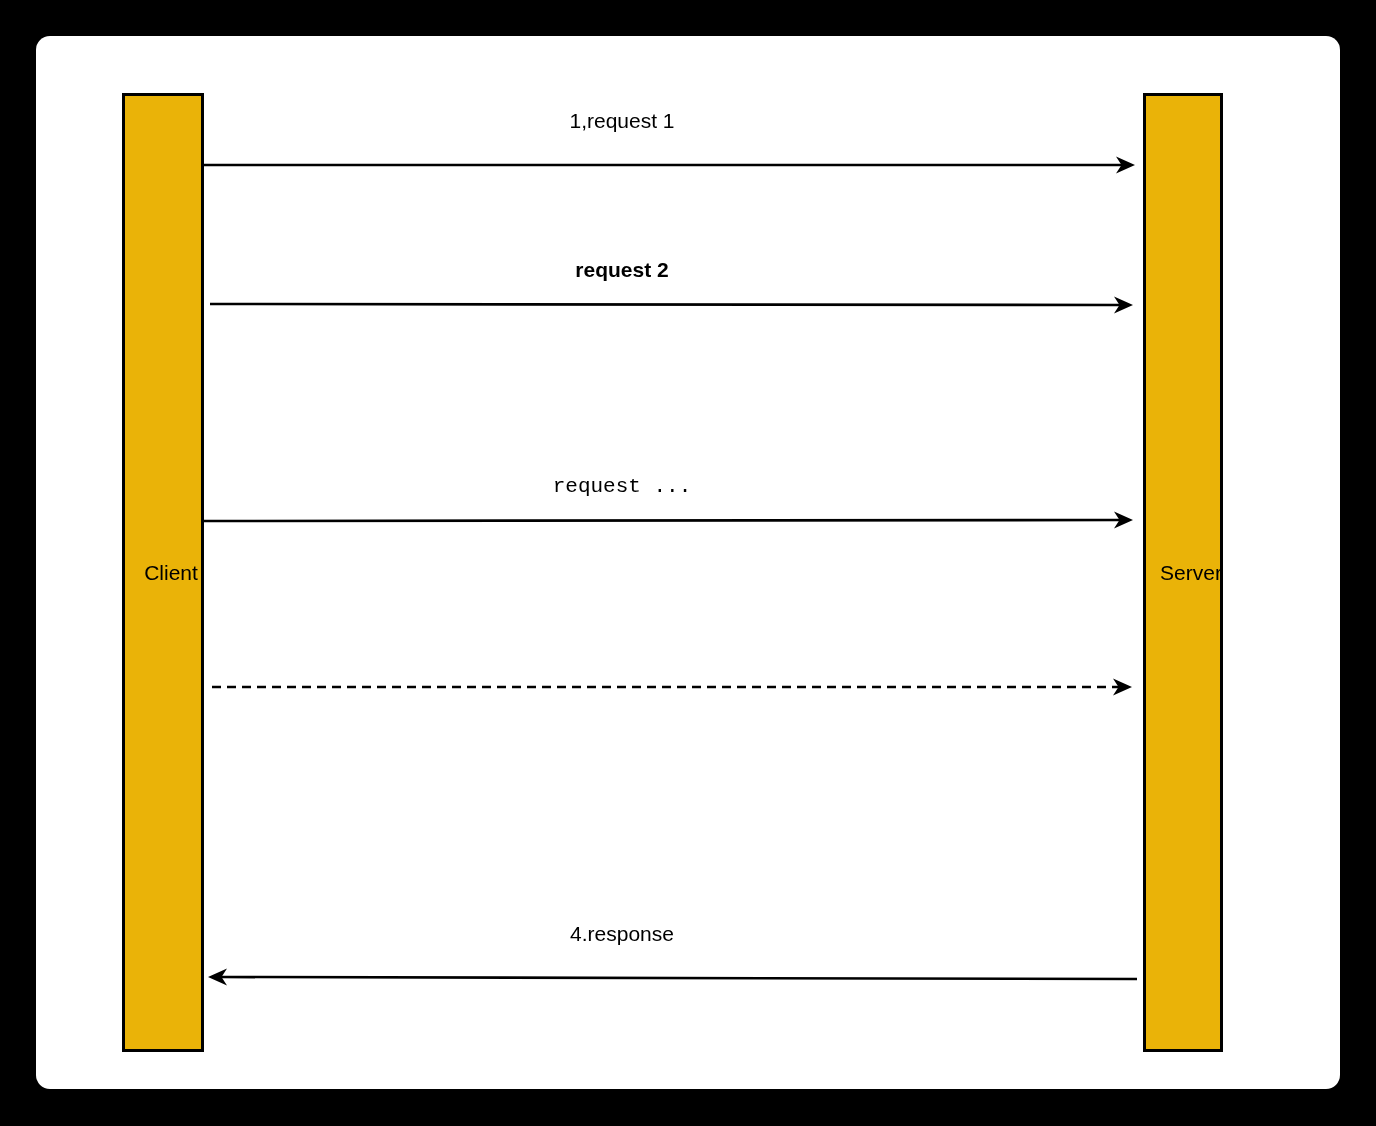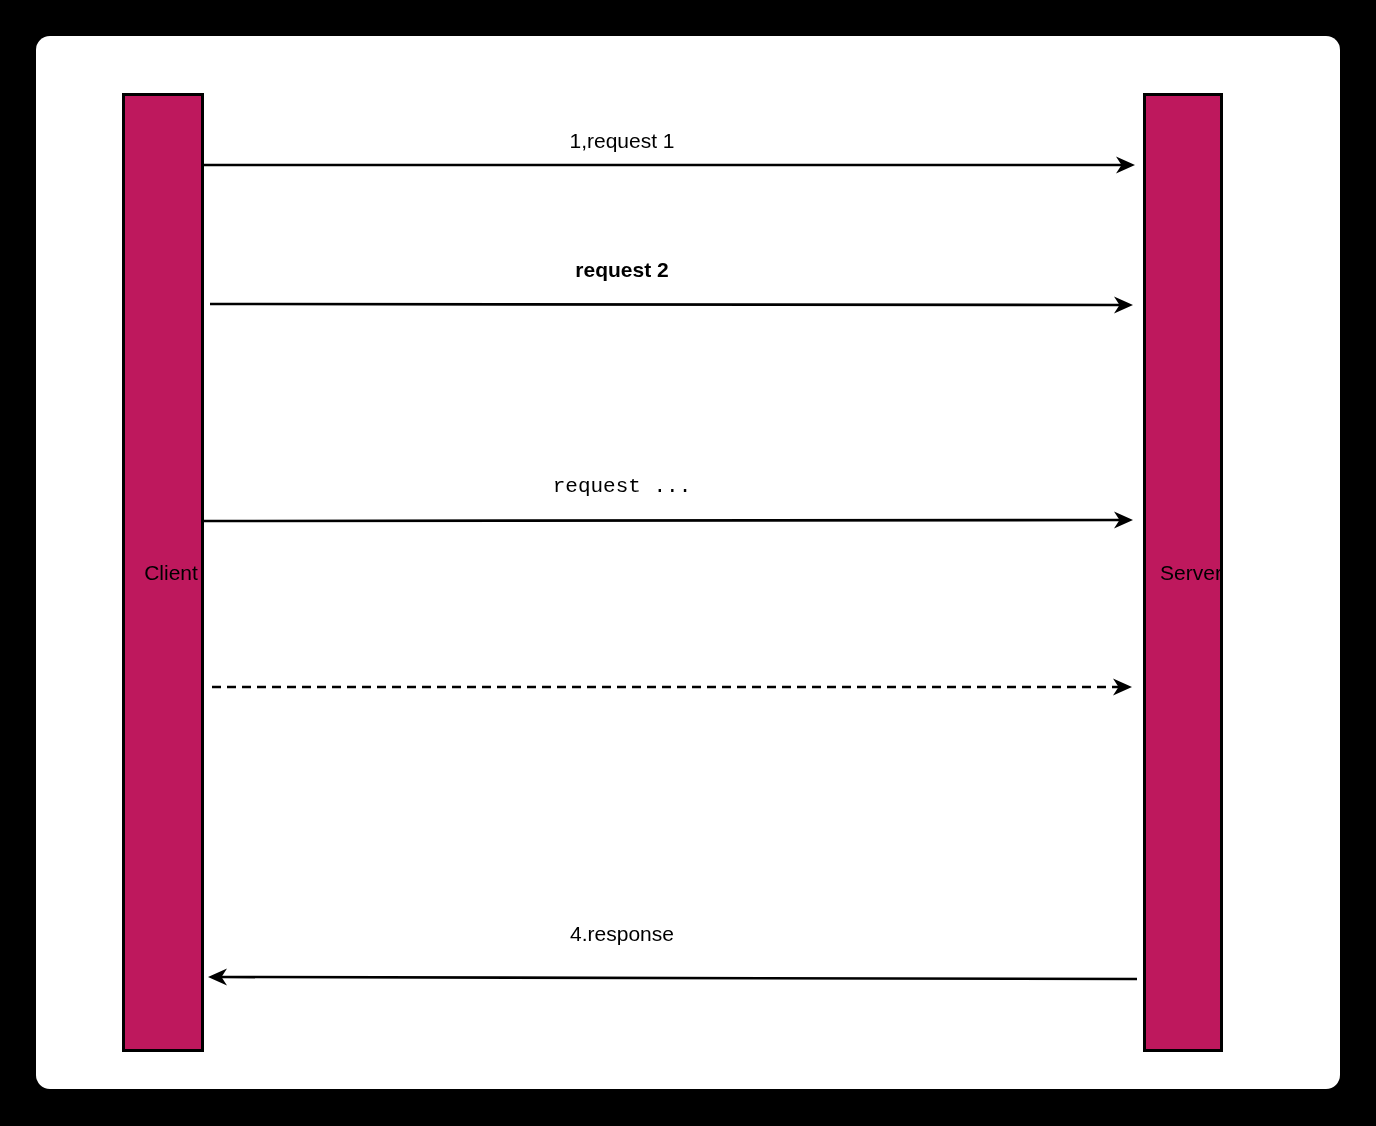--- a/index.html
+++ b/index.html
@@ -23,21 +23,21 @@
     height: 1053px;
     background: #ffffff;
     border-radius: 14px;
   }
   .lifeline {
     position: absolute;
     top: 57px;
     height: 959px;
     box-sizing: border-box;
     border: 3px solid #000000;
-    background: #be185d;
+    background: #eab308;
     display: flex;
     align-items: center;
     justify-content: center;
     padding-left: 16px;
   }
   .lifeline-client { left: 86px; width: 82px; }
   .lifeline-server { left: 1107px; width: 80px; }
   .lifeline-label {
     font-size: 21px;
     color: #000000;
@@ -52,21 +52,21 @@
     display: block;
   }
   .msg-label {
     position: absolute;
     transform: translateX(-50%);
     font-size: 21px;
     line-height: 25px;
     color: #000000;
     white-space: nowrap;
   }
-  .msg-label-1 { left: 586px; top: 92px; text-align: right; }
+  .msg-label-1 { left: 586px; top: 72px; text-align: right; }
   .msg-label-2 { left: 586px; top: 221px; font-weight: bold; }
   .msg-label-3 { left: 586px; top: 438px; font-family: Liberation Mono, monospace; }
   .msg-label-4 { left: 588px; top: 605px; }
   .msg-label-5 { left: 586px; top: 885px; }
 </style>
 </head>
 <body>
 
 <div class="stage">
   <div class="canvas">

